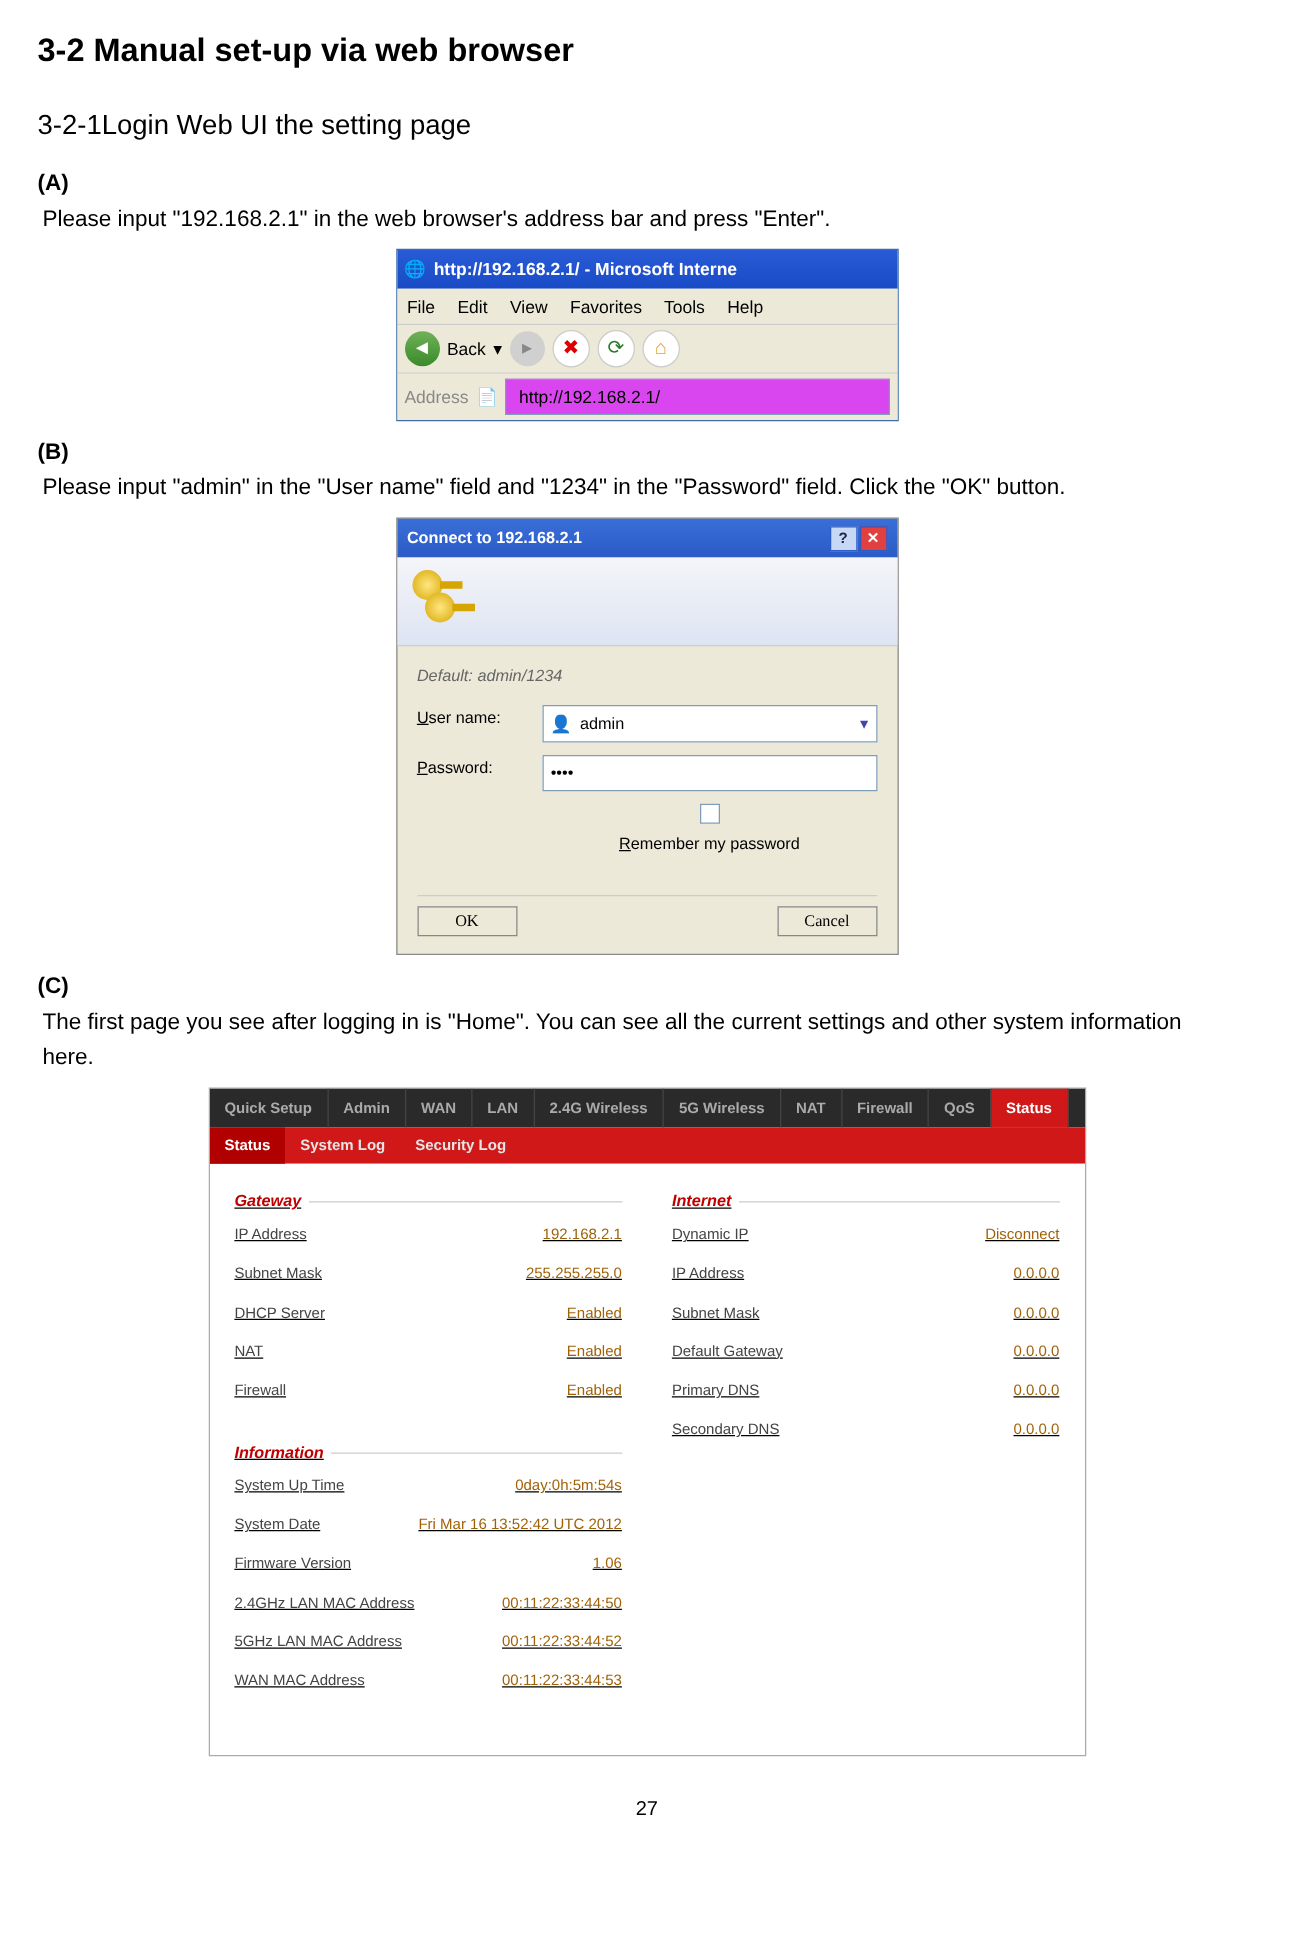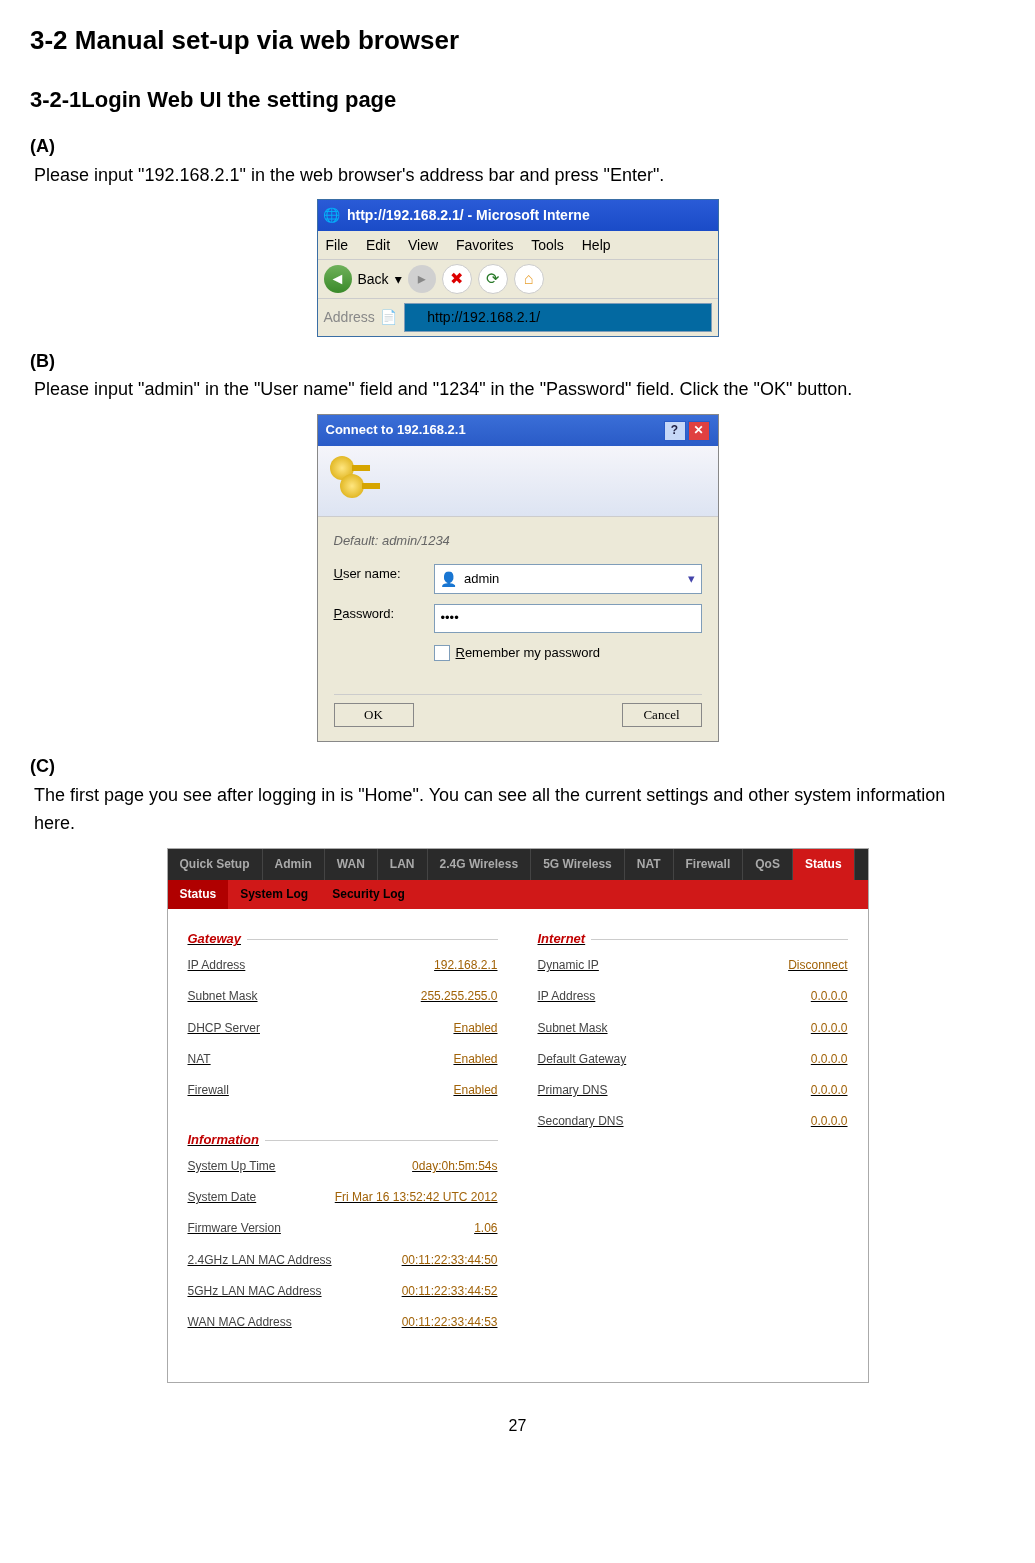--- a/index.html
+++ b/index.html
@@ -5,21 +5,21 @@
   body {
     font-family: Arial, sans-serif;
     margin: 0;
     padding: 20px 30px;
     color: #000;
     background: #fff;
     font-size: 18px;
     line-height: 1.6;
   }
   h1 { font-size: 26px; font-weight: bold; margin: 0 0 20px 0; }
-  h2 { font-size: 22px; font-weight: bold; margin: 15px 0; }
+  h2 { font-size: 22px; font-weight: normal; margin: 15px 0; }
   .step { margin-bottom: 10px; }
   .step-label { font-weight: bold; display: inline-block; width: 32px; vertical-align: top;}
   .step-text { display: inline-block; width: calc(100% - 40px); margin-left: 4px;}
 
   
   .ie-window {
     border: 1px solid #3a6ea5;
     width: 400px;
     margin: 5px auto 10px auto;
     font-family: Tahoma, sans-serif;
@@ -63,22 +63,22 @@
   .ie-btn.stop { background: #fff; border: 1px solid #ccc; color: #d00; }
   .ie-btn.refresh { background: #fff; border: 1px solid #ccc; color: #2a7a2a; }
   .ie-btn.home { background: #fff; border: 1px solid #ccc; color: #e8a030; }
   .ie-addr {
     background: #ece9d8;
     padding: 4px 6px;
     display: flex; align-items: center; gap: 6px;
   }
   .ie-addr .addrlabel { color: #888; }
   .ie-addr .addrbox {
-    background: #0369a1; border: 1px solid #7f9db9;
-    padding: 2px 22px;
+    background: #d946ef; border: 1px solid #7f9db9;
+    padding: 2px 10px;
     flex: 1;
     color: #000;
   }
 
   
   .login-wrap { width: 400px; margin: 5px auto 10px auto; border: 1px solid #888; font-family: Tahoma, sans-serif; font-size: 13px; background: #ece9d8; }
   .login-title {
     background: linear-gradient(#3a6ed7, #2a5bc7);
     color: #fff;
     padding: 5px 8px;
@@ -107,35 +107,35 @@
   .login-row label u { text-decoration: underline; }
   .login-row .field {
     flex: 1;
     background: #fff;
     border: 1px solid #7f9db9;
     padding: 3px 6px;
     display: flex; align-items: center; gap: 6px;
   }
   .login-row .field .drop { margin-left: auto; color:#44a; }
   .login-row .field .uicon { color: #55a; font-size: 14px;}
-  .login-check { margin-left: 100px; display: flex; align-items: center; gap: 6px; margin-bottom: 30px; }
+  .login-check { margin-left: 100px; display: flex; align-items: center; gap: 6px; margin-bottom: 30px; flex-direction: column; }
   .login-check .cbox { width: 14px; height: 14px; border: 1px solid #7f9db9; background: #fff; }
   .login-buttons { display: flex; justify-content: space-between; gap: 10px; padding: 8px 0 4px 0; border-top: 1px solid #ccc;}
   .login-buttons button { width: 80px; padding: 3px 0; background: #ece9d8; border: 1px solid #888; font-family: Tahoma; font-size: 13px; }
 
   
   .router-wrap { width: 700px; margin: 5px auto; border: 1px solid #aaa; font-family: Arial, sans-serif; font-size: 13px; }
   .router-top { background: #000; padding: 6px 10px; }
   .router-logo { color: #fff; font-weight: bold; font-size: 20px; letter-spacing: 1px; }
   .router-logo .i { color: #e03030; }
   .router-nav1 { background: #2a2a2a; display: flex; }
   .router-nav1 .tab { padding: 6px 12px; color: #aaa; border-right: 1px solid #444; font-weight: bold; font-size:12px;}
   .router-nav1 .tab.active { background: #d01818; color: #fff; }
   .router-nav2 { background: #d01818; display: flex; }
-  .router-nav2 .tab { padding: 5px 12px; color: #000000; font-weight: bold; font-size:12px;}
+  .router-nav2 .tab { padding: 5px 12px; color: #e5e5e5; font-weight: bold; font-size:12px;}
   .router-nav2 .tab.active { background: #b00000; color: #fff; }
   .router-body { background: #fff; padding: 20px; display: flex; gap: 40px; align-items: flex-start;}
   .section-col { flex: 1; text-decoration: underline; }
   .section { margin-bottom: 24px; }
   .section fieldset { border: 1px solid #ccc; border-left: none; border-right: none; border-bottom: none; padding: 0; margin:0;}
   .section legend { color: #c00000; font-weight: bold; font-style: italic; padding: 0 6px 0 0; }
   .kv { display: flex; justify-content: space-between; padding: 6px 0; font-size: 12px; }
   .kv .k { color: #444; }
   .kv .v { color: #a16207; }
 

